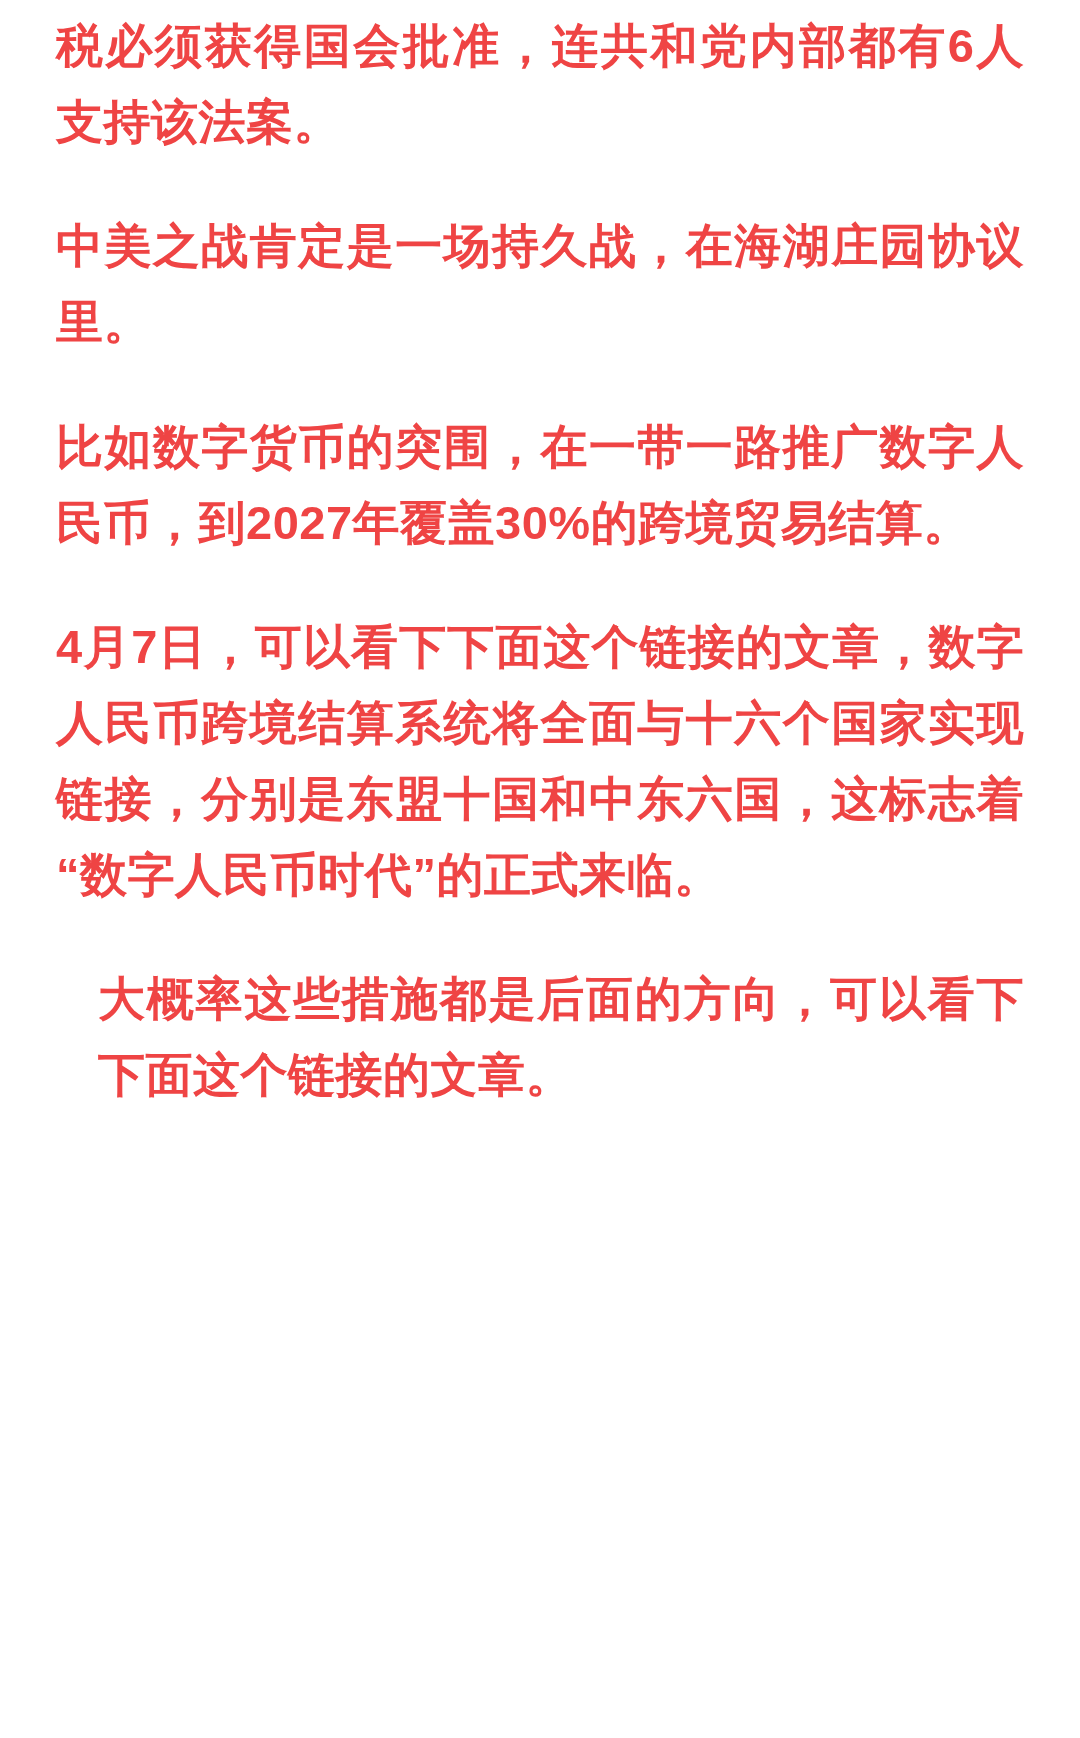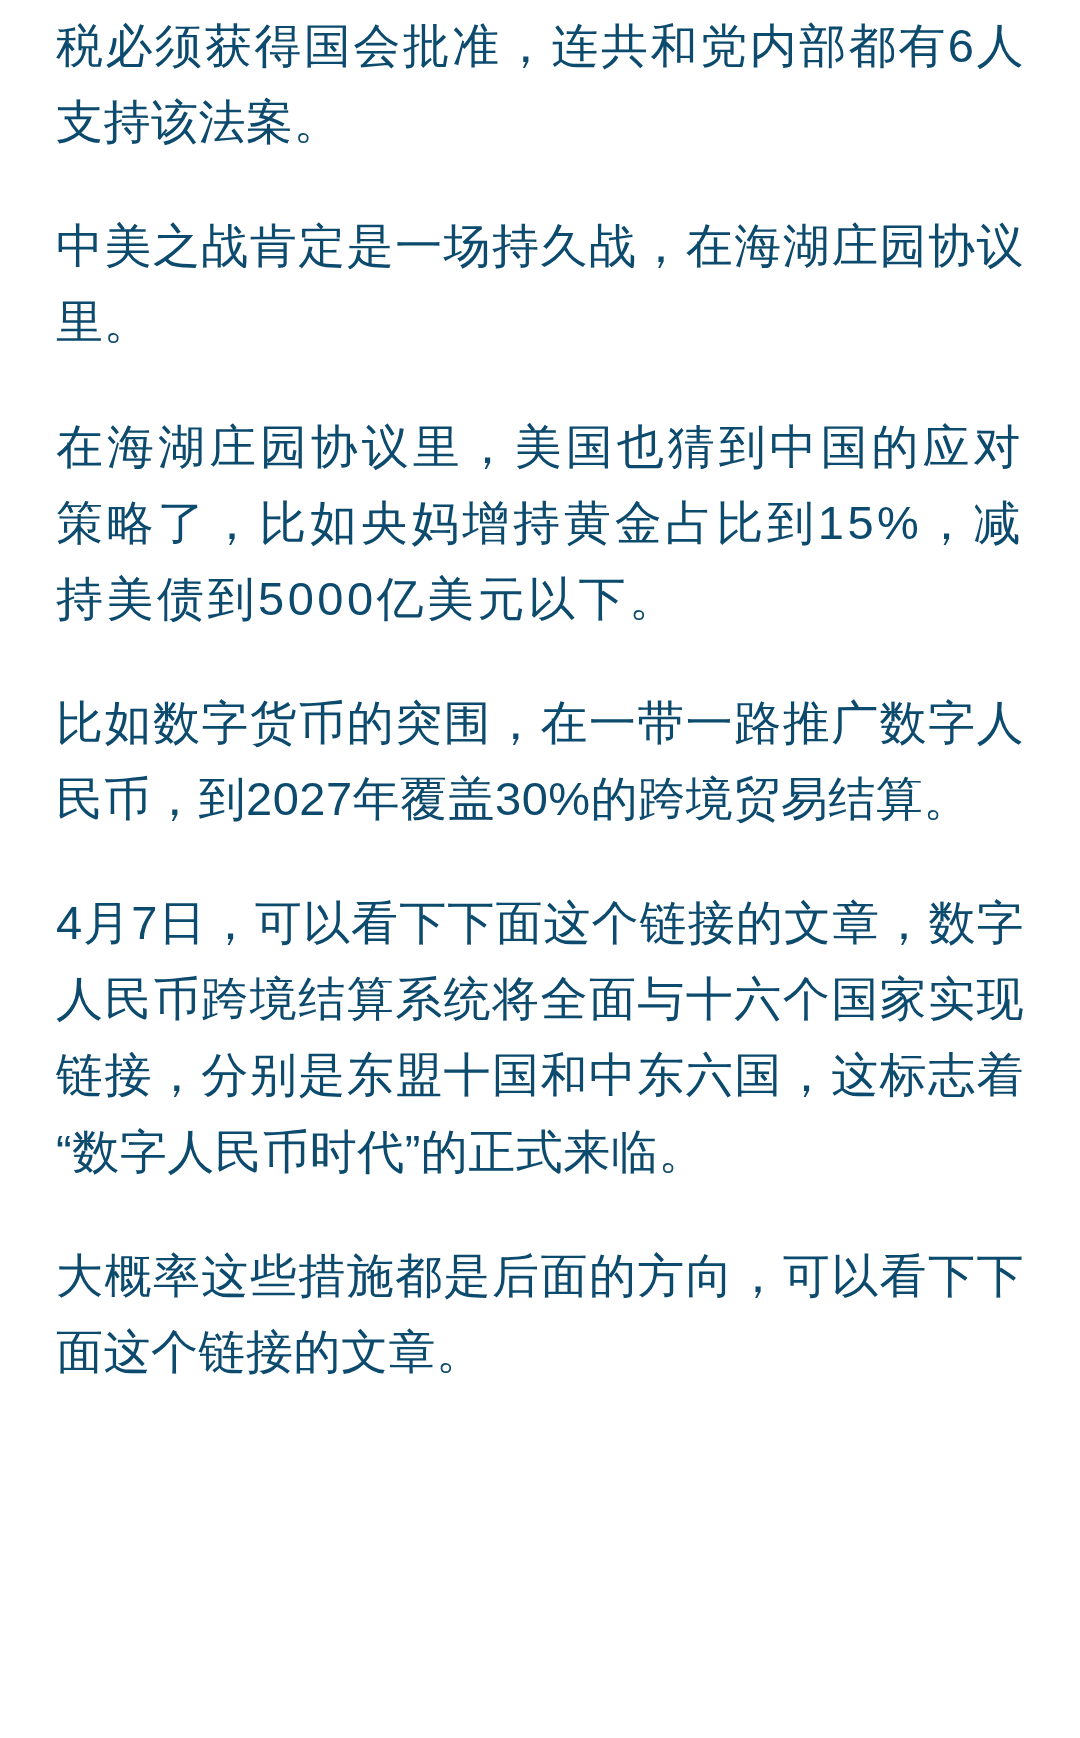--- a/index.html
+++ b/index.html
@@ -18,35 +18,35 @@
     width: 1080px;
     padding: 8px 56px 0 56px;
   }
   .para {
     font-size: 47px;
     line-height: 1.62;
     letter-spacing: 0.5px;
     margin: 0 0 48px 0;
     text-align: justify;
     text-justify: inter-ideograph;
-    color: #0c4a6e;
-    font-weight: 400;
+    color: #ef4444;
+    font-weight: 700;
     white-space: pre-wrap;
     word-break: break-word;
   }
   .para:last-child {
     margin-bottom: 0;
+    margin-left: 42px;
   }
   .para.spaced {
     letter-spacing: 3.5px;
   }
 </style>
 </head>
 <body>
 
 <div class="article">
   <p class="para">税必须获得国会批准，连共和党内部都有6人支持该法案。</p>
   <p class="para">中美之战肯定是一场持久战，在海湖庄园协议里。</p>
-  <p class="para spaced">在海湖庄园协议里，美国也猜到中国的应对策略了，比如央妈增持黄金占比到15%，减持美债到5000亿美元以下。</p>
   <p class="para">比如数字货币的突围，在一带一路推广数字人民币，到2027年覆盖30%的跨境贸易结算。</p>
   <p class="para">4月7日，可以看下下面这个链接的文章，数字人民币跨境结算系统将全面与十六个国家实现链接，分别是东盟十国和中东六国，这标志着“数字人民币时代”的正式来临。</p>
   <p class="para">大概率这些措施都是后面的方向，可以看下下面这个链接的文章。</p>
 </div>
 
 </body></html>

